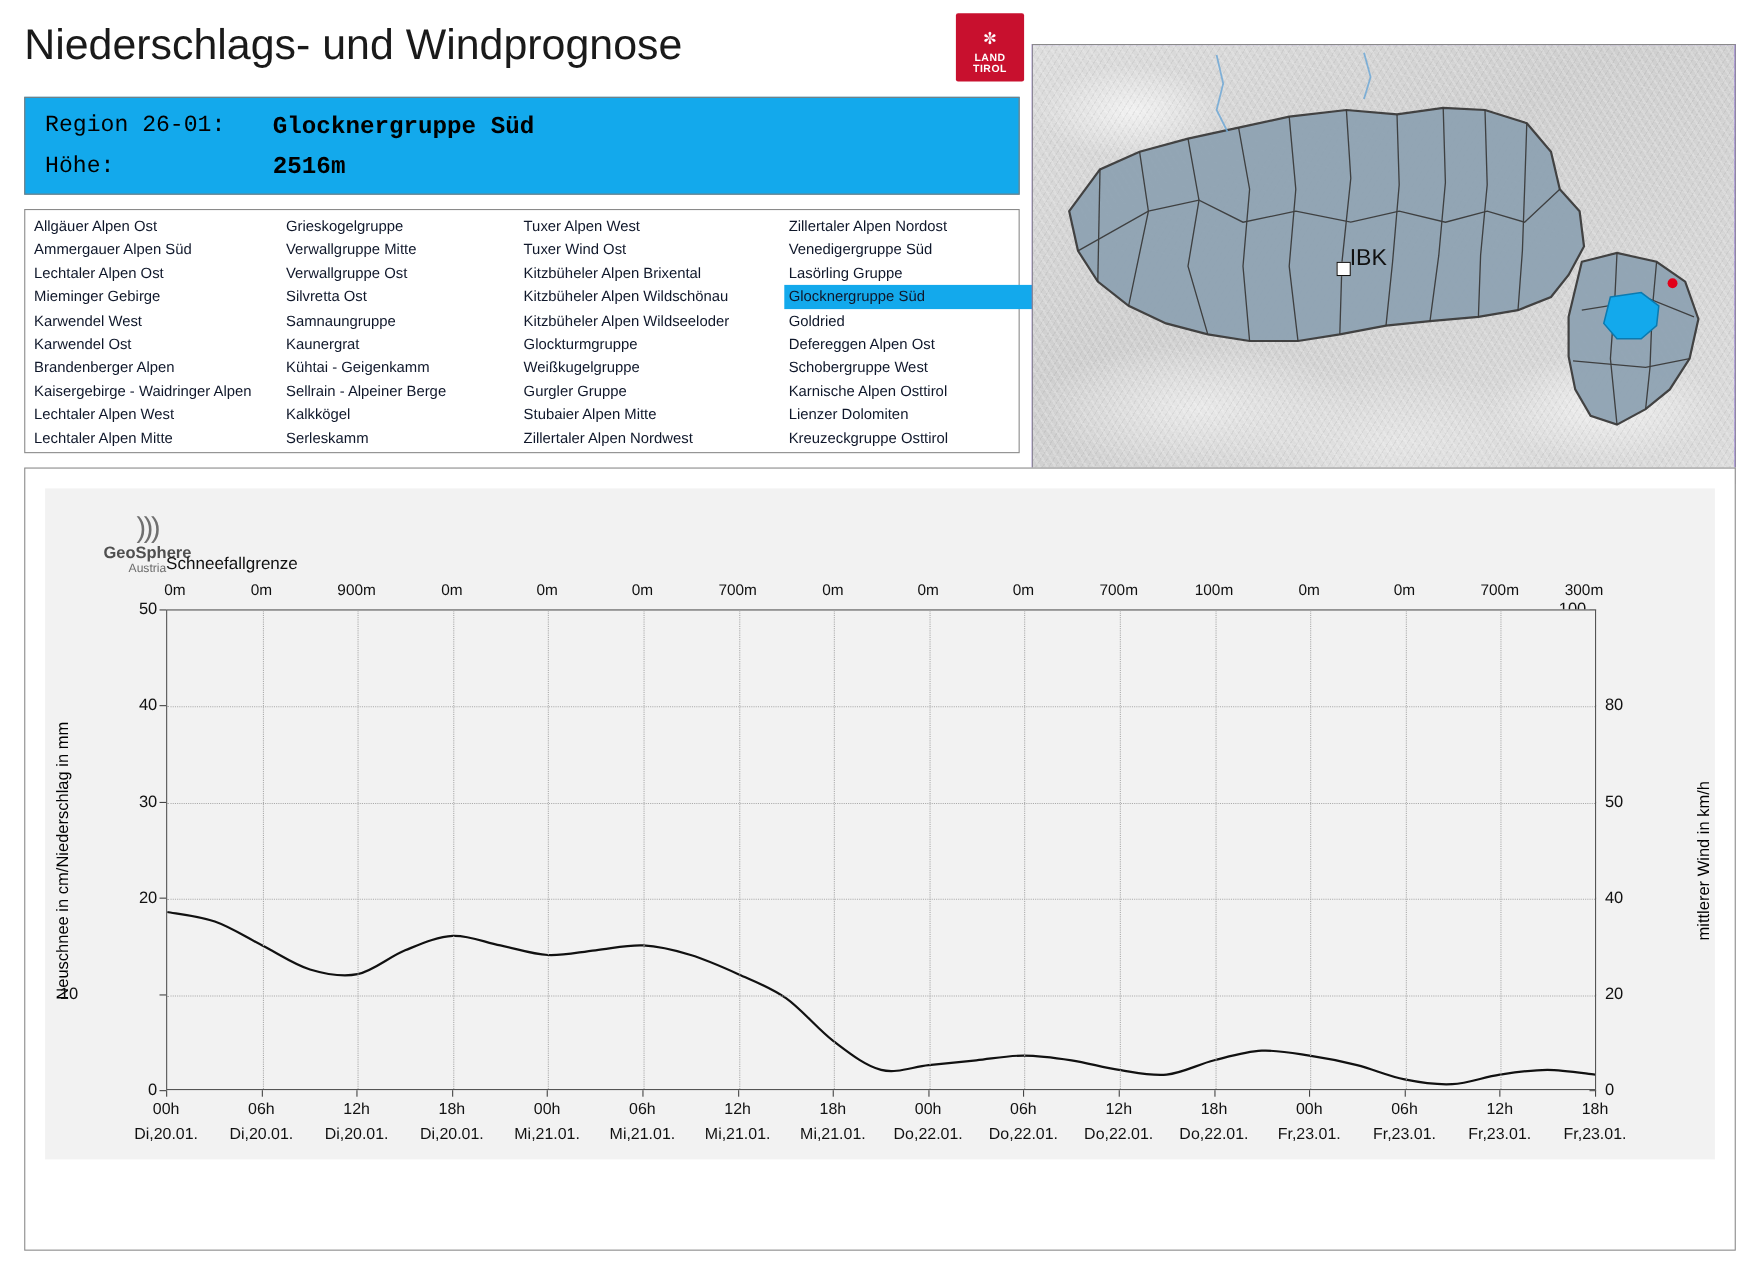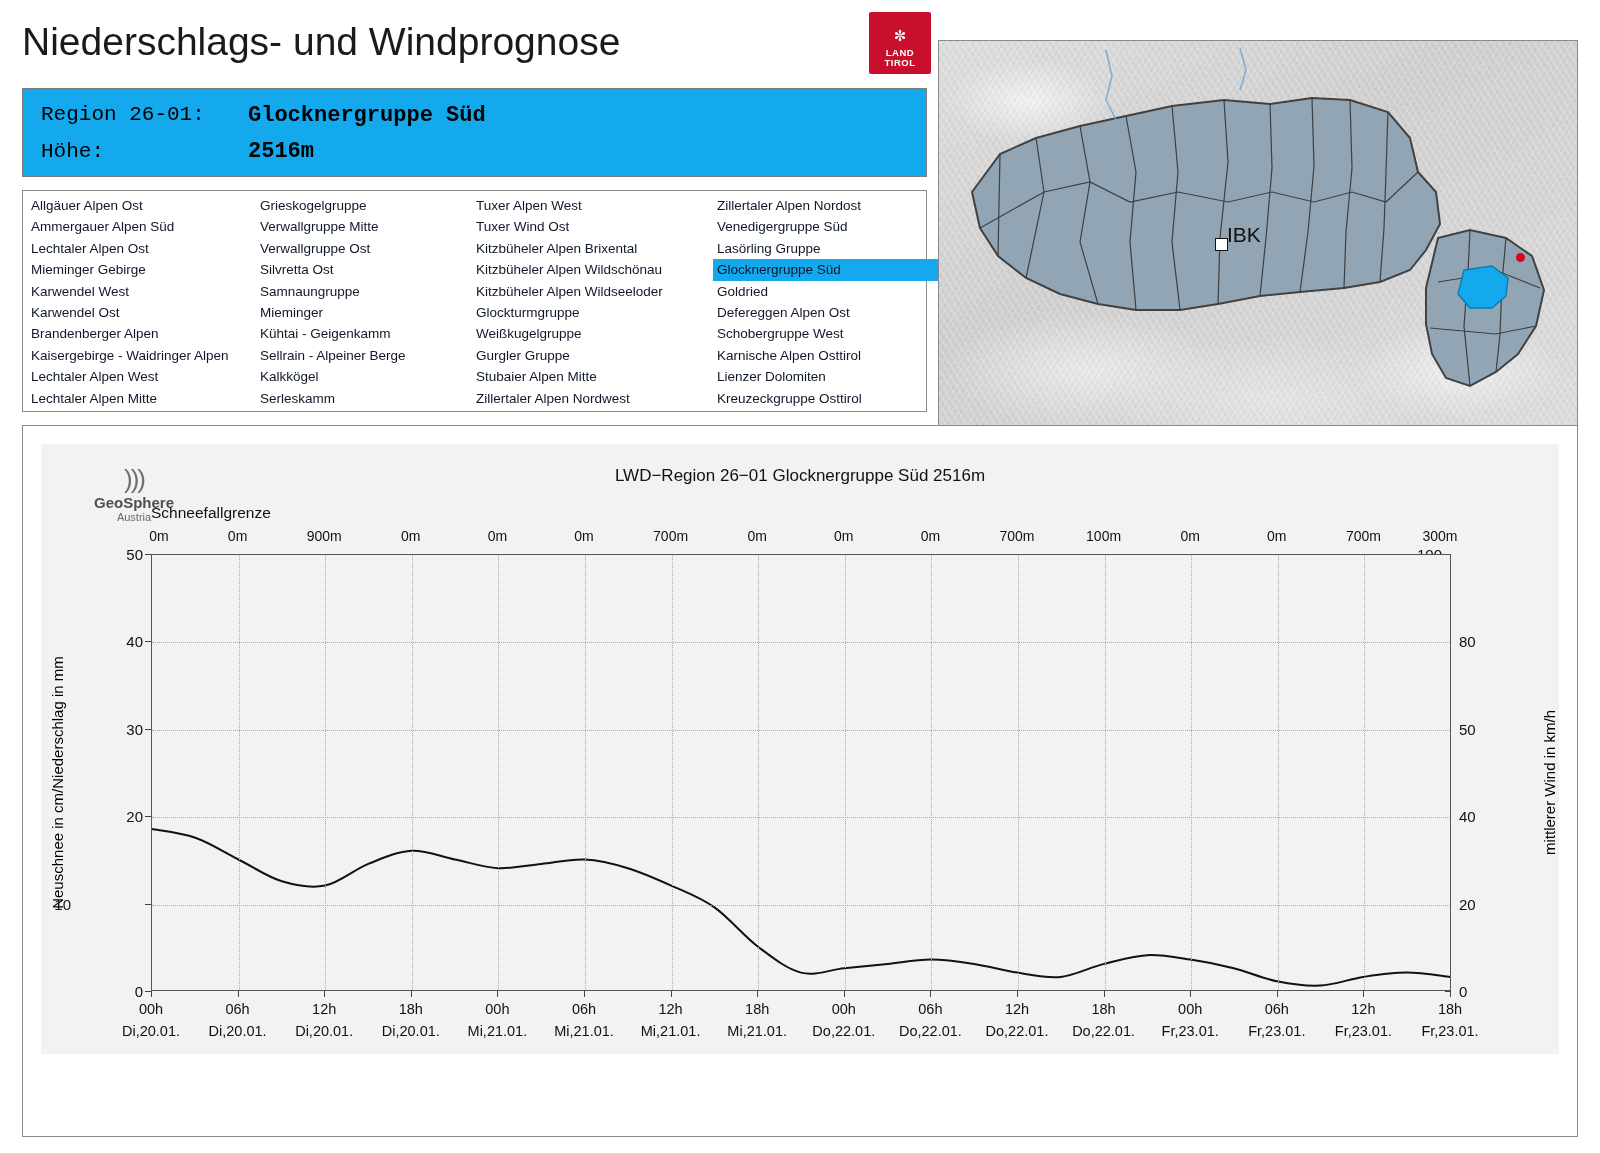--- a/index.html
+++ b/index.html
@@ -192,21 +192,21 @@
     <div class="list-item">Kaisergebirge - Waidringer Alpen</div>
     <div class="list-item">Lechtaler Alpen West</div>
     <div class="list-item">Lechtaler Alpen Mitte</div>
   </div>
   <div class="list-col c1">
     <div class="list-item">Grieskogelgruppe</div>
     <div class="list-item">Verwallgruppe Mitte</div>
     <div class="list-item">Verwallgruppe Ost</div>
     <div class="list-item">Silvretta Ost</div>
     <div class="list-item">Samnaungruppe</div>
-    <div class="list-item">Mieminger</div>
+    <div class="list-item">Kaunergrat</div>
     <div class="list-item">Kühtai - Geigenkamm</div>
     <div class="list-item">Sellrain - Alpeiner Berge</div>
     <div class="list-item">Kalkkögel</div>
     <div class="list-item">Serleskamm</div>
   </div>
   <div class="list-col c2">
     <div class="list-item">Tuxer Alpen West</div>
     <div class="list-item">Tuxer Wind Ost</div>
     <div class="list-item">Kitzbüheler Alpen Brixental</div>
     <div class="list-item">Kitzbüheler Alpen Wildschönau</div>
@@ -277,21 +277,20 @@
 
 <div class="chart-panel">
   <div class="chart-inner">
 
     <div class="gs-logo">
       <div class="gs-mark">)))</div>
       <div class="gs-t1">GeoSphere</div>
       <div class="gs-t2">Austria</div>
     </div>
 
-    <div class="chart-title">LWD−Region 26−01 Glocknergruppe Süd 2516m</div>
 
     <div class="sfg-label">Schneefallgrenze</div>
     <div class="sfg-row" id="sfg-row">
         <div class="sfg-val" style="left: 118px;">0m</div>
         <div class="sfg-val" style="left: 196.6px;">0m</div>
         <div class="sfg-val" style="left: 283.2px;">900m</div>
         <div class="sfg-val" style="left: 369.8px;">0m</div>
         <div class="sfg-val" style="left: 456.4px;">0m</div>
         <div class="sfg-val" style="left: 543px;">0m</div>
         <div class="sfg-val" style="left: 629.6px;">700m</div>

